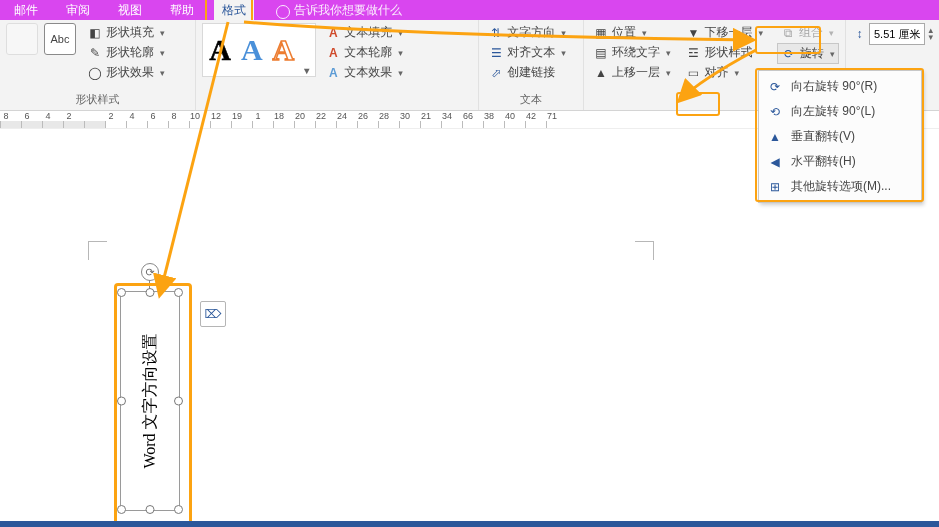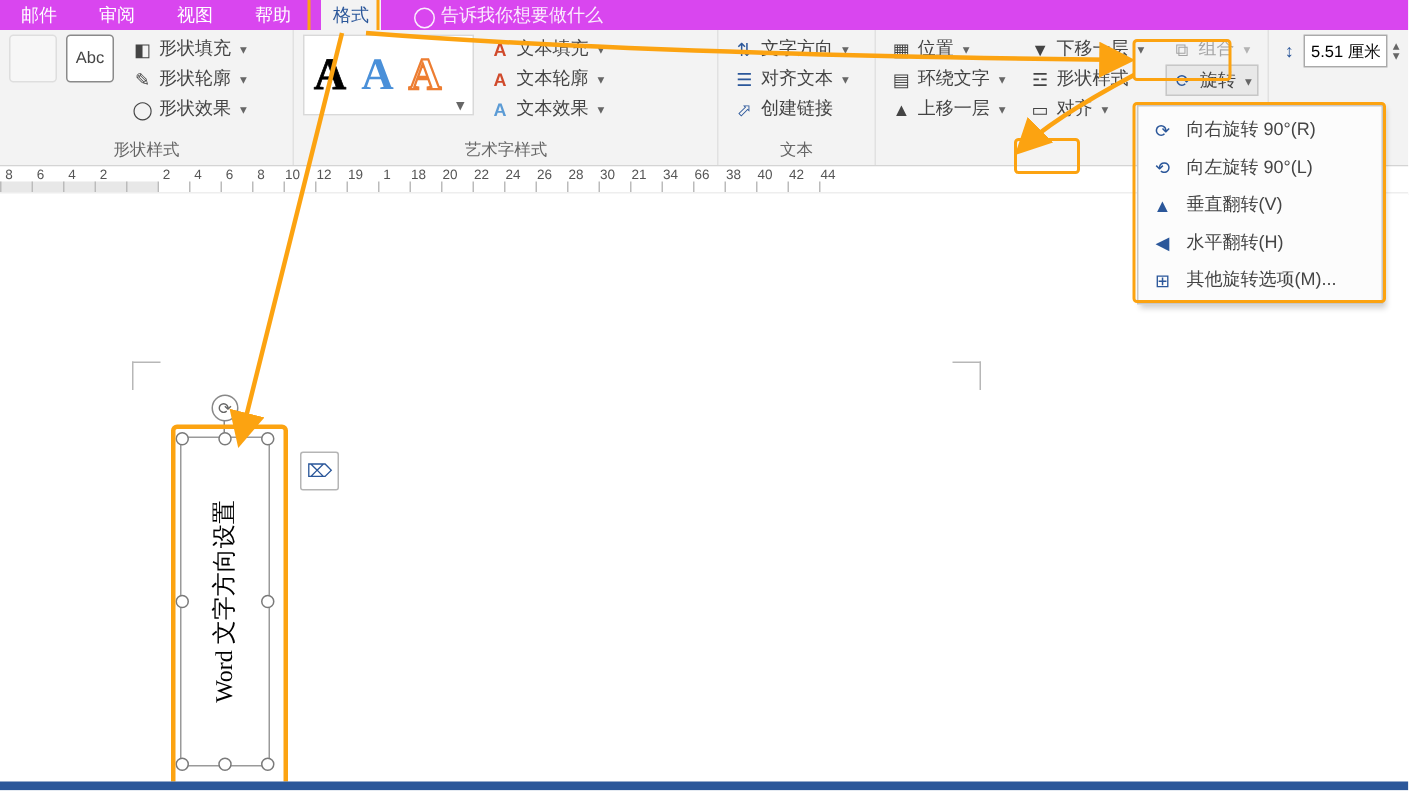--- a/index.html
+++ b/index.html
@@ -151,21 +151,20 @@
               <span>文本轮廓</span>
               <span class="dd">▾</span>
             </div>
           <div class="rbtn">
               <span class="ico" style="color:#5b9bd5;font-weight:bold">A</span>
               <span>文本效果</span>
               <span class="dd">▾</span>
             </div>
         </div>
       </div>
-      <div class="group-label">艺术字样式</div>
     </div>
 
     <div class="group" style="width:95px">
       <div class="btnstack">
         <div class="rbtn">
             <span class="ico" style="color:#2b579a">⇅</span>
             <span>文字方向</span>
             <span class="dd">▾</span>
           </div>
         <div class="rbtn">
@@ -346,21 +345,21 @@
       <div class="seg">
         <span>38</span>
       </div>
       <div class="seg">
         <span>40</span>
       </div>
       <div class="seg">
         <span>42</span>
       </div>
       <div class="seg">
-        <span>44</span>
+        <span>71</span>
       </div>
     </div>
 
   <div class="docarea">
     <div class="page">
       <div class="corner tl"></div>
       <div class="corner tr"></div>
 
       <div class="tb-wrap">
         <div class="tb-rotate">⟳</div>

